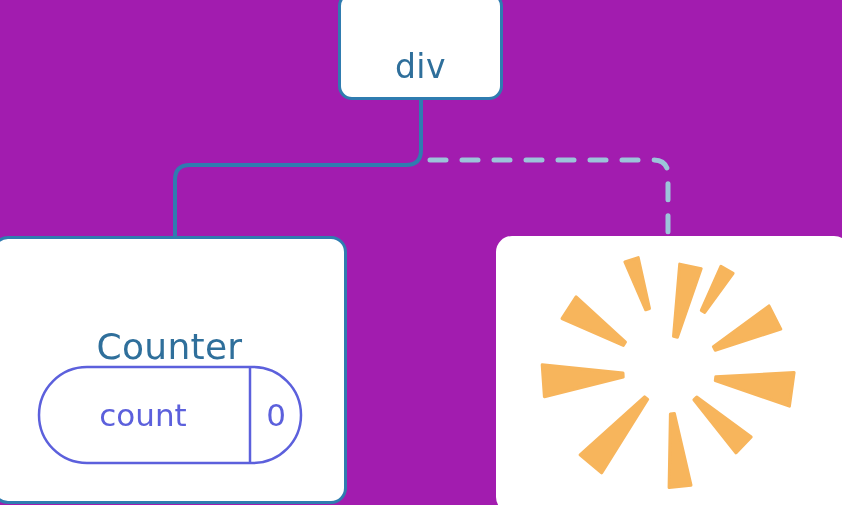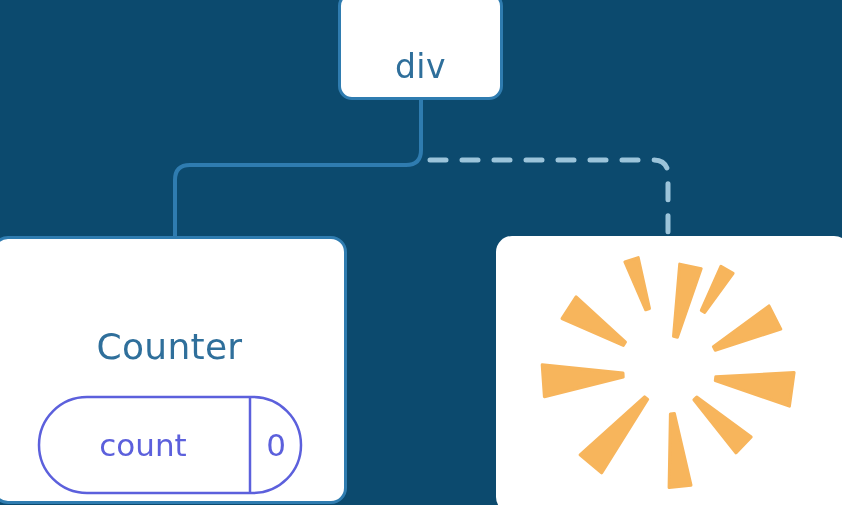--- a/index.html
+++ b/index.html
@@ -4,21 +4,21 @@
 <style>
   html, body {
     margin: 0;
     padding: 0;
     background: #4c6b72;
   }
   #stage {
     position: relative;
     width: 842px;
     height: 505px;
-    background: #0c4a6e;
+    background: #a21caf;
     overflow: hidden;
     font-family: "DejaVu Sans", sans-serif;
   }
 
   
   #connectors {
     position: absolute;
     left: 0; top: 0;
     width: 842px; height: 505px;
     pointer-events: none;
@@ -73,21 +73,20 @@
     left: 496px;
     top: 236px;
     width: 354px;
     height: 277px;
     border-radius: 16px;
     justify-content: center;
   }
 
   
   .pill-wrap {
-    margin-top: 30px;
     width: 266px;
     height: 116px;
     position: relative;
   }
   .pill-wrap svg { display: block; }
   .pill-label, .pill-value {
     position: absolute;
     top: 0;
     height: 100px;
     display: flex;

